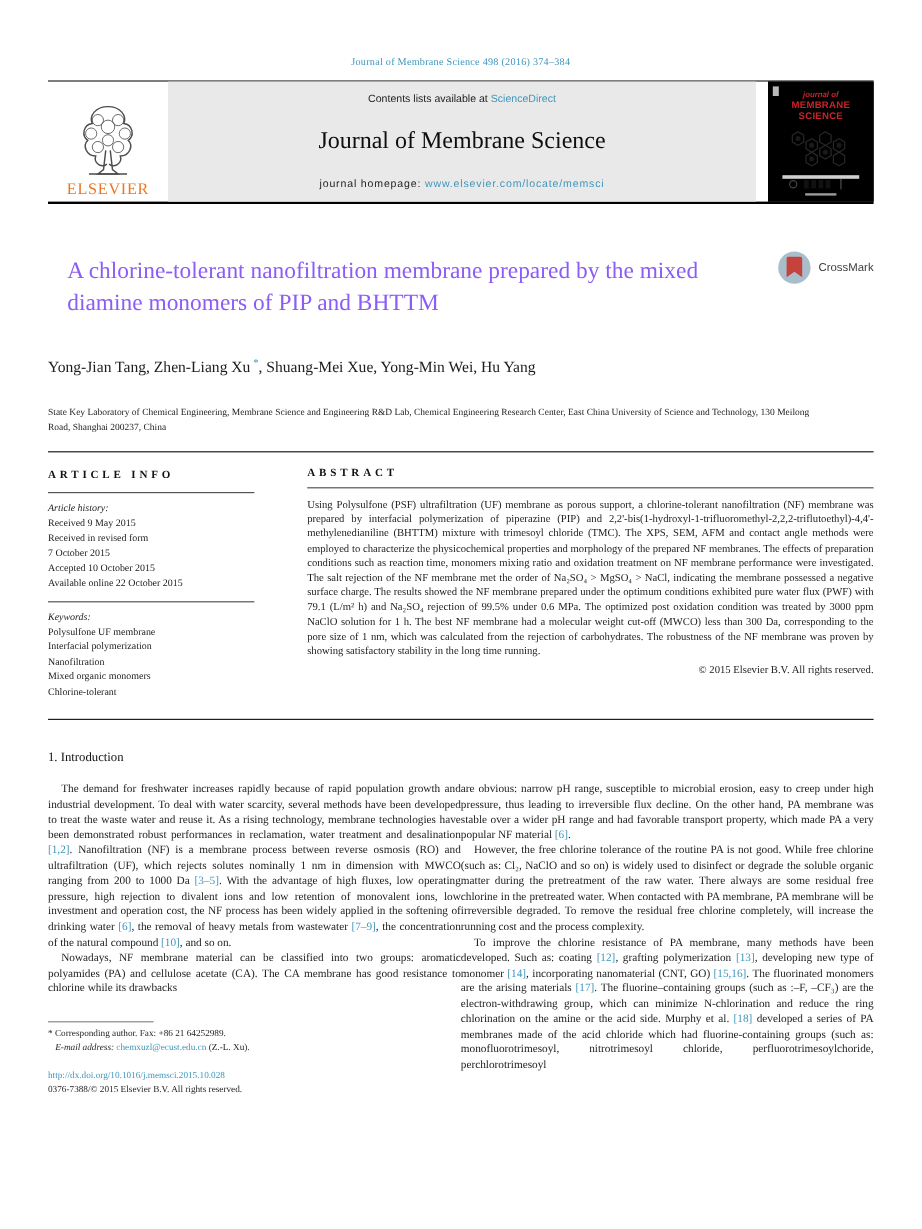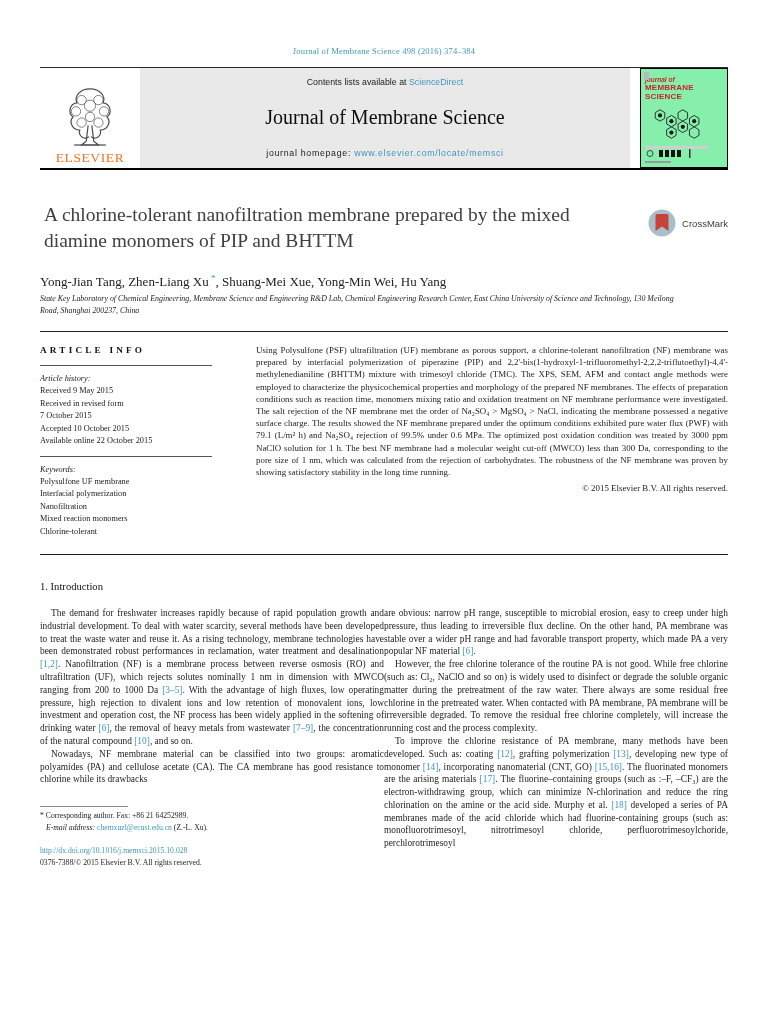--- a/index.html
+++ b/index.html
@@ -21,37 +21,37 @@
   
   .banner{margin-top:11px;display:flex;align-items:stretch;height:100px;
     border-top:1px solid #2a2a2a;border-bottom:2.5px solid #000;}
   .logo-col{width:100px;flex:none;display:flex;flex-direction:column;align-items:center;justify-content:flex-end;padding:3px 0 2px;}
   .elsevier-word{color:var(--elsevier-orange);font-size:13.5px;letter-spacing:.6px;margin-top:1px;}
   .banner-center{flex:1;background:var(--banner-gray);display:flex;flex-direction:column;align-items:center;justify-content:space-between;padding:9px 0 10px;margin-right:10px;}
   .contents-line,.homepage-line{font-family:"Liberation Sans","DejaVu Sans",sans-serif;font-size:8.8px;color:#222;}
   .homepage-line{letter-spacing:.7px;}
   .journal-title{font-size:20px;color:#0e0e0e;}
   .link{color:var(--link-color);}
-  .cover{width:88px;flex:none;border:1px solid #000;background:#86efac;box-sizing:border-box;
-    display:flex;flex-direction:column;padding:7px 4px 4px;position:relative;
+  .cover{width:88px;flex:none;border:1px solid #000;background:#000000;box-sizing:border-box;
+    display:flex;flex-direction:column;align-items:center;padding:7px 4px 4px;position:relative;
     font-family:"Liberation Sans","DejaVu Sans",sans-serif;}
   .cover-corner{position:absolute;left:3px;top:3px;width:5px;height:8px;background:#b9b9b9;}
   .cover-l1{color:var(--cover-red);font-size:6.5px;font-weight:bold;font-style:italic;line-height:1.1;}
   .cover-l2,.cover-l3{color:var(--cover-red);font-size:8px;font-weight:bold;line-height:1.15;letter-spacing:.2px;}
   .cover-textbar{width:64px;height:3px;background:#cfcfcf;margin-top:3px;}
   .cover-footer{margin-top:auto;display:flex;align-items:center;gap:2px;}
   .cover-bottombar{width:26px;height:2px;background:#9a9a9a;margin-top:3px;}
   
   .title-row{display:flex;justify-content:space-between;align-items:flex-start;margin-top:28px;}
-  h1.article-title{font-size:19.5px;font-weight:400;line-height:1.34;margin:4px;width:588px;color:#404040;}
+  h1.article-title{font-size:19.5px;font-weight:400;line-height:1.34;margin:16px;width:588px;color:#8b5cf6;}
   .crossmark{display:flex;align-items:center;gap:5px;margin-top:10px;}
   .crossmark-label{font-family:"Liberation Sans","DejaVu Sans",sans-serif;font-size:9.5px;color:#3c3c3c;}
   .authors{margin-top:15px;font-size:13px;color:#1c1c1c;}
   .authors .star{font-size:9px;vertical-align:super;}
-  .affiliation{margin-top:2px;font-size:7.9px;font-style:italic;line-height:1.55;color:#222;width:640px;}
+  .affiliation{margin-top:23px;font-size:7.9px;line-height:1.55;color:#222;width:640px;}
   
   .info-block{margin-top:14px;border-top:1.5px solid var(--rule-dark);border-bottom:1.5px solid var(--rule-dark);
     display:flex;gap:44px;padding:12px 0 16px;}
   .info-col{width:172px;flex:none;font-size:8.3px;line-height:1.5;color:#222;}
   .col-heading{font-size:9.2px;font-weight:bold;letter-spacing:3.2px;color:#111;
     border-bottom:1px solid #555;padding-bottom:7px;margin-bottom:7px;}
   .history{border-bottom:1px solid #555;padding-bottom:8px;margin-bottom:7px;}
   .italic{font-style:italic;}
   .abstract-col{flex:1;font-size:8.9px;color:#1d1d1d;}
   .abstract-text{margin:0;text-align:justify;line-height:1.37;}
@@ -165,25 +165,26 @@
         <div>Received in revised form</div>
         <div>7 October 2015</div>
         <div>Accepted 10 October 2015</div>
         <div>Available online 22 October 2015</div>
       </div>
       <div class="keywords">
         <div class="italic">Keywords:</div>
         <div>Polysulfone UF membrane</div>
         <div>Interfacial polymerization</div>
         <div>Nanofiltration</div>
-        <div>Mixed reaction monomers</div>
+        <div>Mixed organic monomers</div>
         <div>Chlorine-tolerant</div>
       </div>
     </div>
     <div class="abstract-col">
+      <div class="col-heading">ABSTRACT</div>
       <p class="abstract-text">Using Polysulfone (PSF) ultrafiltration (UF) membrane as porous support, a chlorine-tolerant nanofiltration (NF) membrane was prepared by interfacial polymerization of piperazine (PIP) and 2,2'-bis(1-hydroxyl-1-trifluoromethyl-2,2,2-triflutoethyl)-4,4'-methylenedianiline (BHTTM) mixture with trimesoyl chloride (TMC). The XPS, SEM, AFM and contact angle methods were employed to characterize the physicochemical properties and morphology of the prepared NF membranes. The effects of preparation conditions such as reaction time, monomers mixing ratio and oxidation treatment on NF membrane performance were investigated. The salt rejection of the NF membrane met the order of Na₂SO₄ &gt; MgSO₄ &gt; NaCl, indicating the membrane possessed a negative surface charge. The results showed the NF membrane prepared under the optimum conditions exhibited pure water flux (PWF) with 79.1 (L/m² h) and Na₂SO₄ rejection of 99.5% under 0.6 MPa. The optimized post oxidation condition was treated by 3000 ppm NaClO solution for 1 h. The best NF membrane had a molecular weight cut-off (MWCO) less than 300 Da, corresponding to the pore size of 1 nm, which was calculated from the rejection of carbohydrates. The robustness of the NF membrane was proven by showing satisfactory stability in the long time running.</p>
       <div class="copyright">© 2015 Elsevier B.V. All rights reserved.</div>
     </div>
   </div>
 
   <h2 class="section-heading">1. Introduction</h2>
 
   <div class="columns">
     <div class="col">
       <p class="para indent"><span>The demand for freshwater increases rapidly because of rapid population growth and industrial development. To deal with water scarcity, several methods have been developed to treat the waste water and reuse it. As a rising technology, membrane technologies have been demonstrated robust performances in reclamation, water treatment and desalination </span><span class="link">[1,2]</span><span>. Nanofiltration (NF) is a membrane process between reverse osmosis (RO) and ultrafiltration (UF), which rejects solutes nominally 1 nm in dimension with MWCO ranging from 200 to 1000 Da </span><span class="link">[3–5]</span><span>. With the advantage of high fluxes, low operating pressure, high rejection to divalent ions and low retention of monovalent ions, low investment and operation cost, the NF process has been widely applied in the softening of drinking water </span><span class="link">[6]</span><span>, the removal of heavy metals from wastewater </span><span class="link">[7–9]</span><span>, the concentration of the natural compound </span><span class="link">[10]</span><span>, and so on.</span></p>

